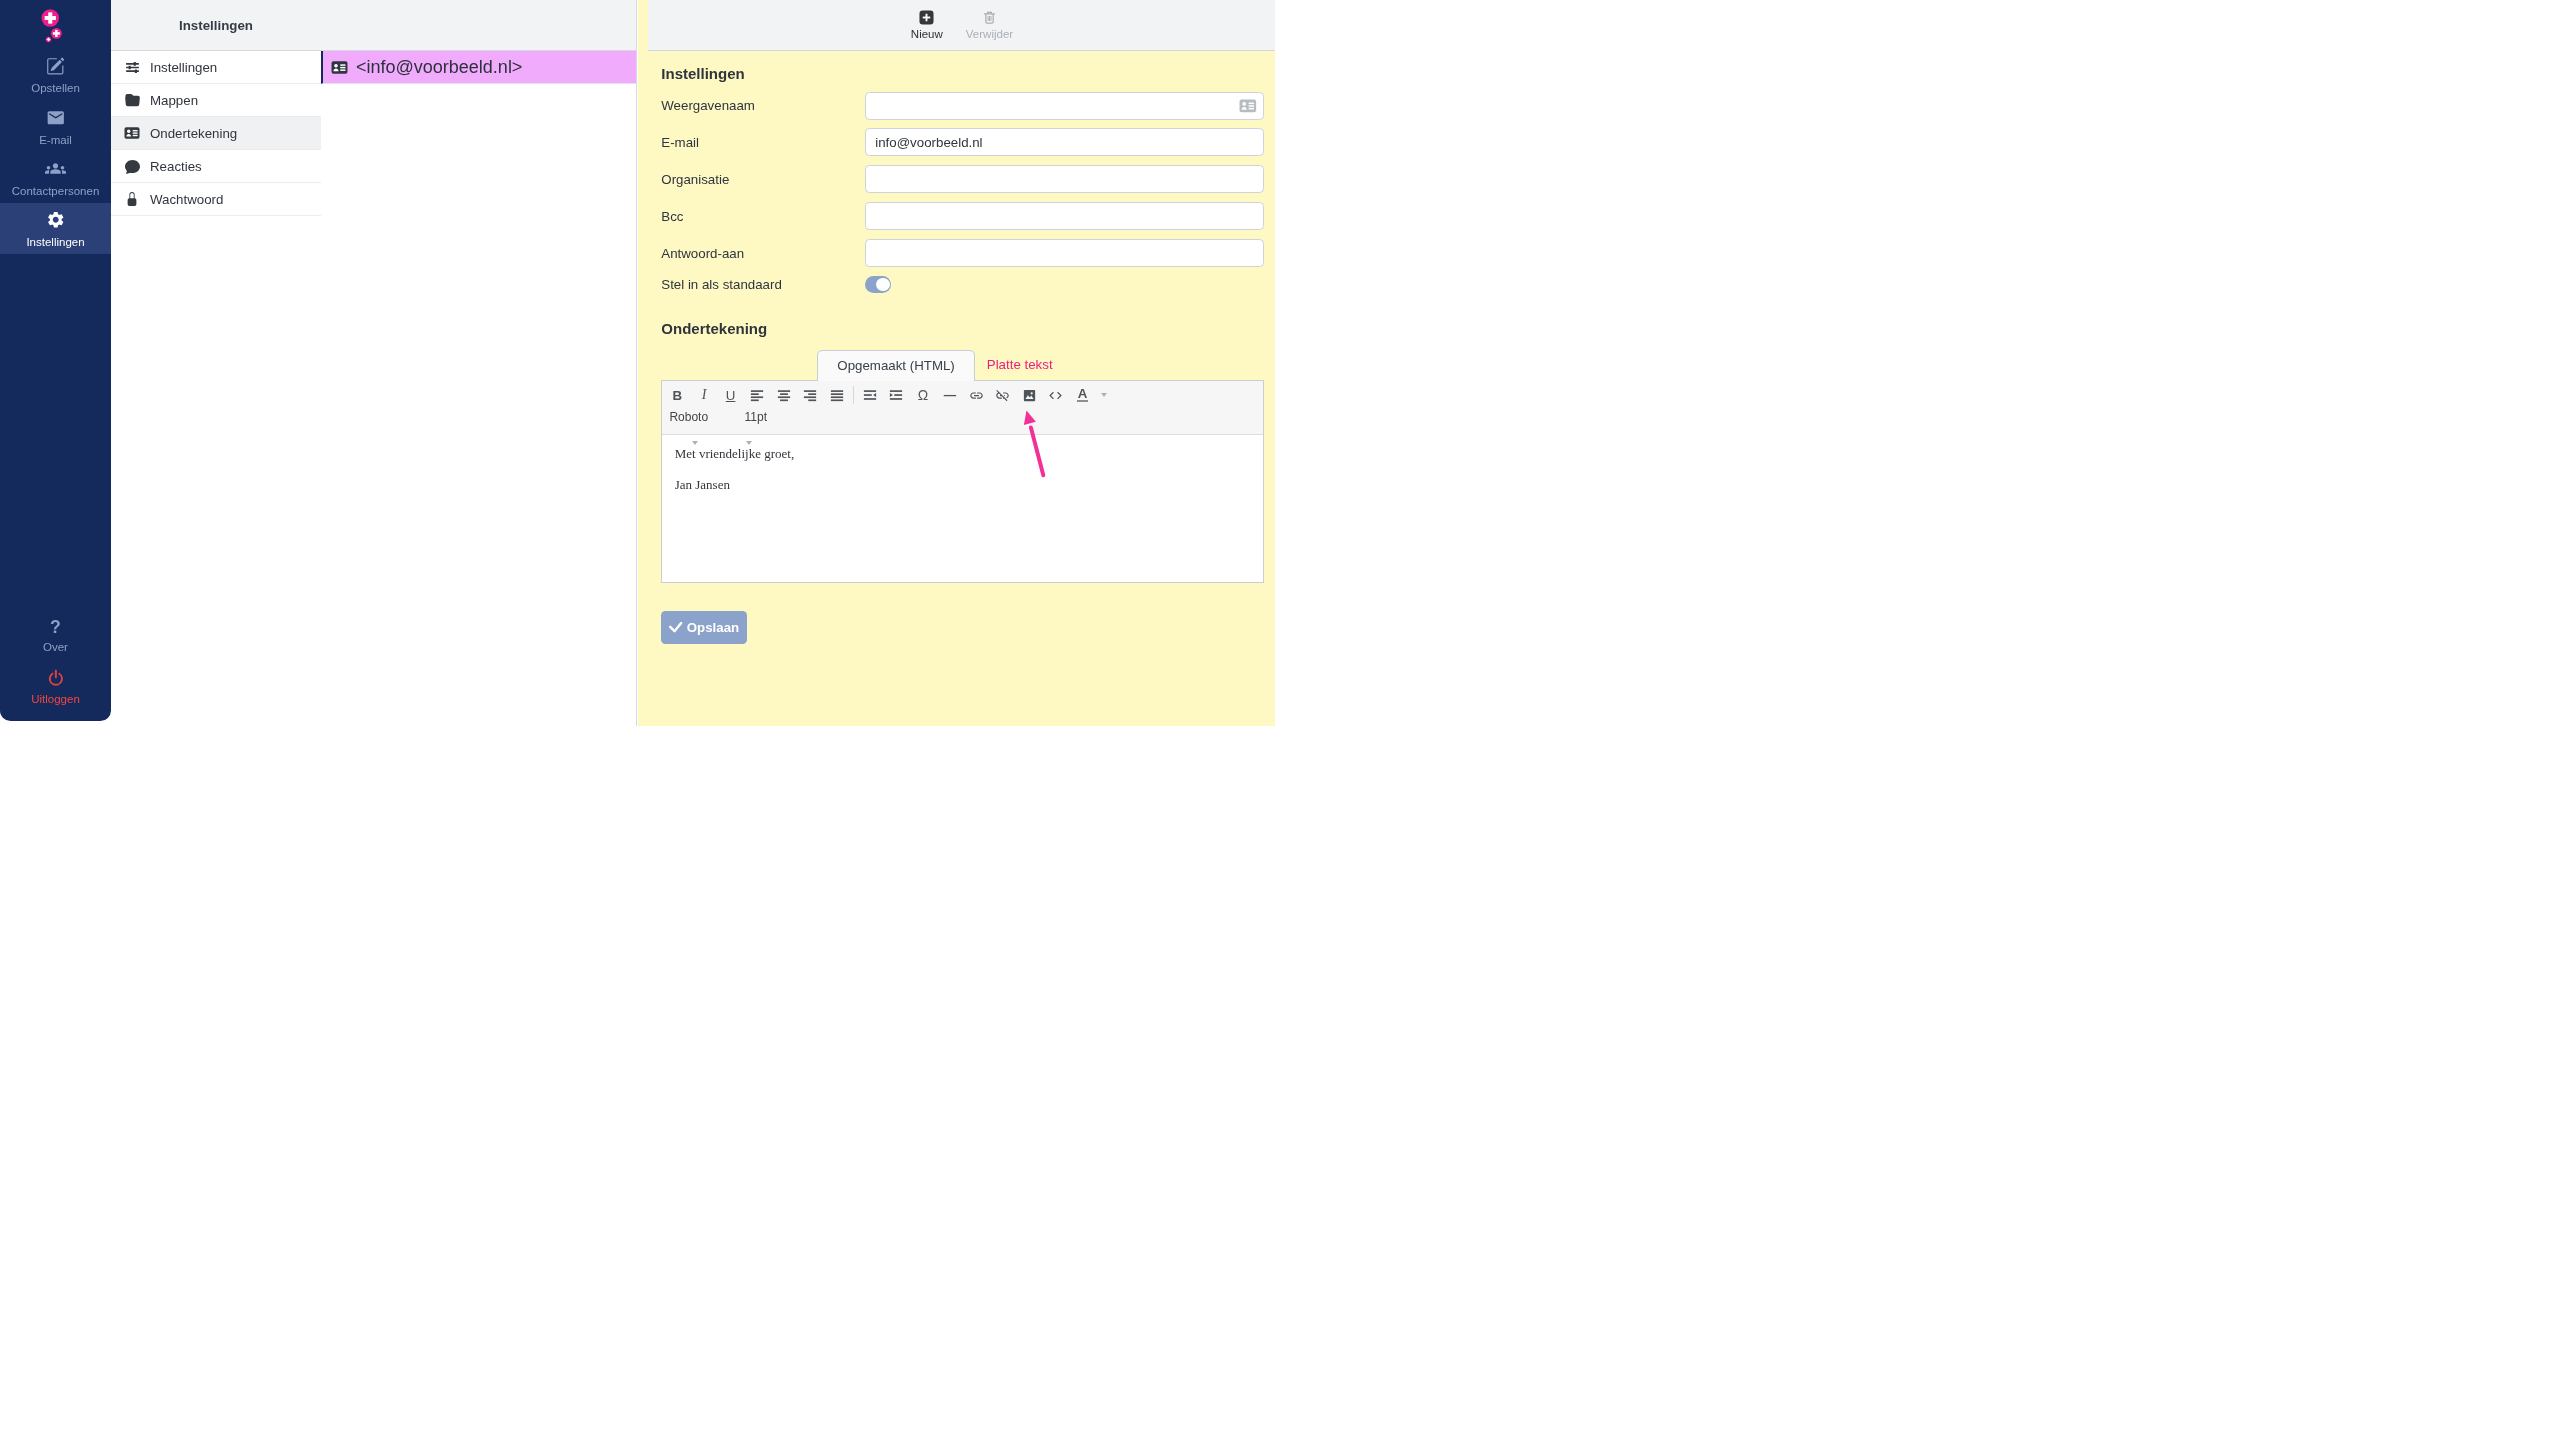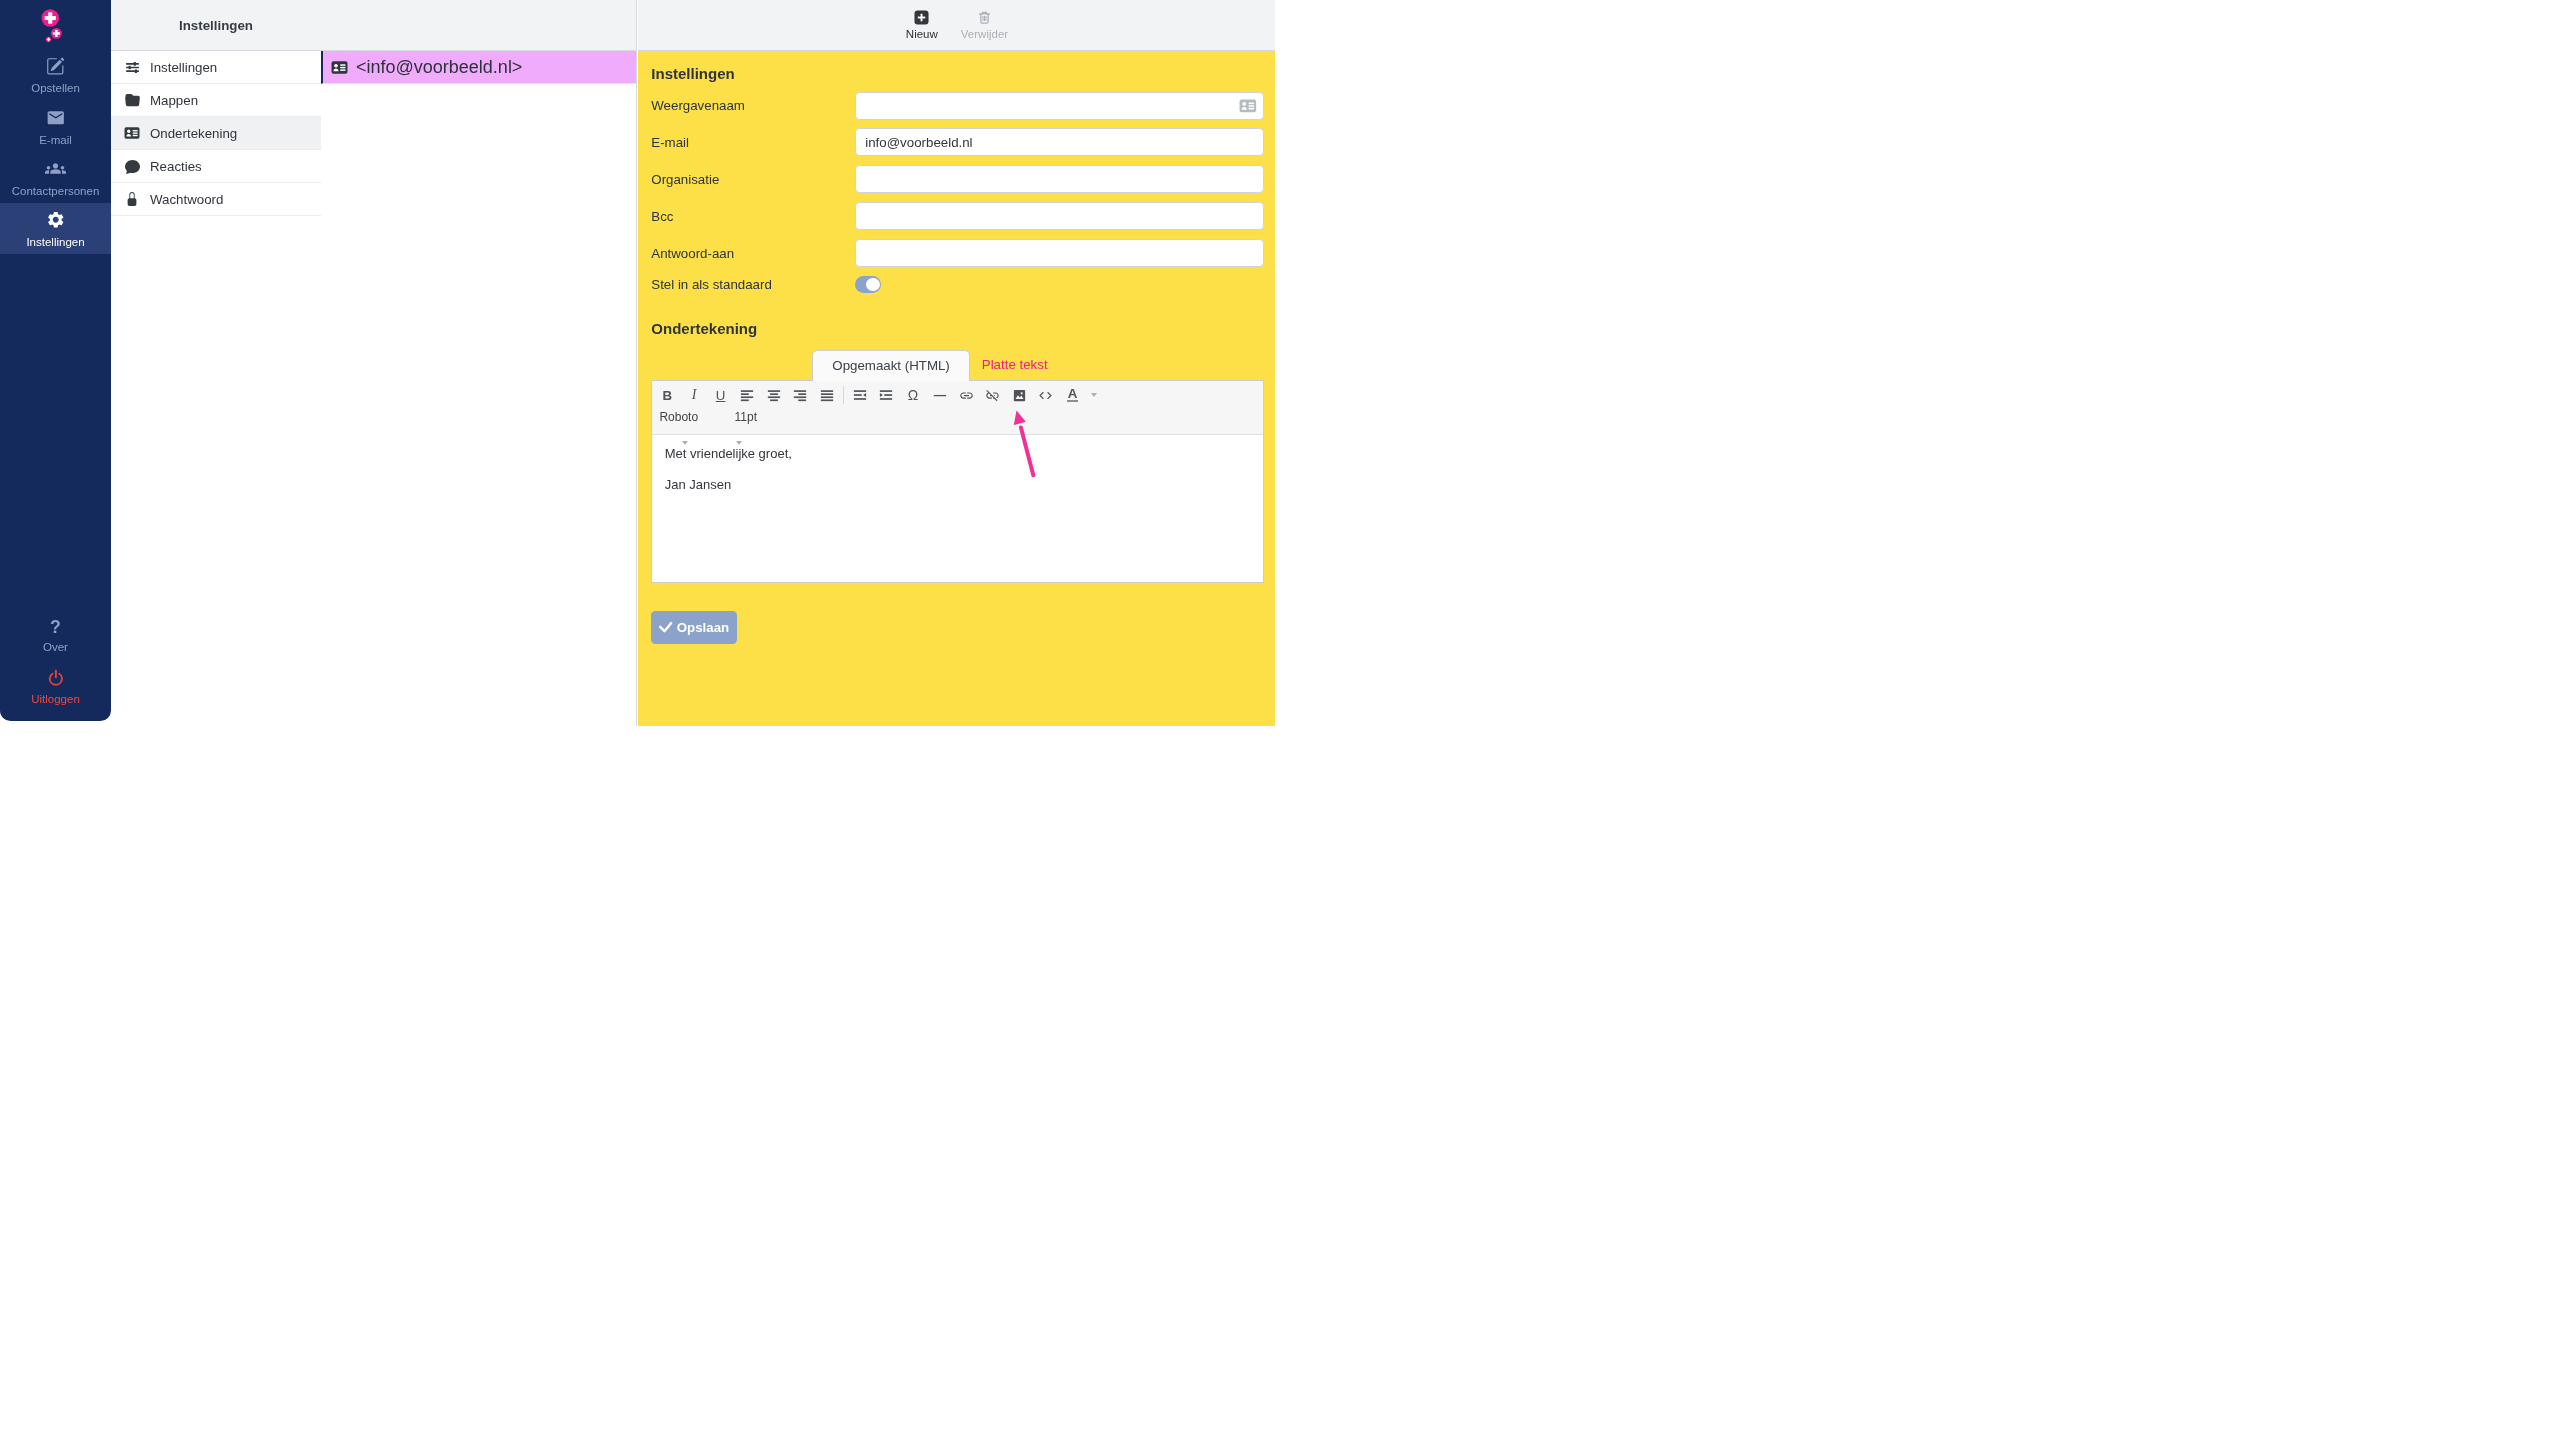--- a/index.html
+++ b/index.html
@@ -30,21 +30,21 @@
 
   
   .col3 { position:absolute; left:321px; top:0; width:316px; height:726px; background:#fff; border-right:0.9px solid #d6dade; }
   .col3-header { height:51px; background:#f2f3f4; border-bottom:0.9px solid #d6dade; }
   .identity-row { height:33px; display:flex; align-items:center; gap:8px; padding-left:8px;
                   background:#f0abfc; border-left:2.7px solid #15285c; border-bottom:0.9px solid #e1e4e8;
                   font-size:18px; color:#2c323b; cursor:pointer; }
   .identity-row .ic { width:17px; height:17px; color:#2f3640; }
 
   
-  .main { position:absolute; left:638px; top:0; width:638px; height:726px; background:#fde047; }
+  .main { position:absolute; left:638px; top:0; width:638px; height:726px; background:#fef9c3;padding-left:10px; }
   .main-toolbar { height:51px; background:#f2f3f4; border-bottom:0.9px solid #d3d8dd;
                   display:flex; align-items:center; justify-content:center; gap:23px; }
   .tb-btn { display:flex; flex-direction:column; align-items:center; gap:2.7px; font-size:11.5px; cursor:pointer; }
   .tb-btn.primary { color:#2d3238; }
   .tb-btn.disabled { color:#a9b0b7; cursor:default; }
   .tb-btn .ic { height:16px; display:flex; align-items:center; justify-content:center; }
 
   .content { position:relative; padding:14px 12.4px 0 13.3px; }
   h2.sec { font-size:15px; font-weight:bold; color:#2f353d; line-height:17.7px; }
   h2.form-title { margin-bottom:8.9px; }
@@ -79,21 +79,21 @@
   .g-om { font-size:14px; }
   .g-hr { font-weight:bold; font-size:12.4px; letter-spacing:-0.9px; }
   .g-a { font-weight:bold; font-size:13.3px; line-height:12.4px; border-bottom:2.7px solid #8a8f94; padding:0 0.9px; }
   .ed-sep { width:0.9px; height:17.7px; background:#d7d7d7; margin:0 2.7px; }
   .caret { width:0; height:0; border-left:3.5px solid transparent; border-right:3.5px solid transparent;
            border-top:4.4px solid #aab1b7; margin-left:5.3px; }
   .ed-select { display:flex; align-items:center; font-size:12px; color:#444; cursor:pointer; padding:0 5.3px; height:21px; }
   .ed-select .sel-val { min-width:46px; }
   .ed-select.size .sel-val { min-width:41px;text-align:right; }
   .ed-select { gap:17.7px;flex-direction:column; }
-  .ed-body { padding:10.6px 12.4px; }
+  .ed-body { padding:10.6px 12.4px;font-family:Liberation Serif, serif; }
   .ed-body p { font-size:13px; color:#33373c; margin-bottom:13.3px; line-height:1.35; }
 
   .save-btn { margin-top:28px; width:86px; height:33px; background:#8ba2ca; border:none; border-radius:4.4px;
               color:#fff; font-size:13.3px; font-weight:bold; display:flex; align-items:center; justify-content:center;
               gap:4px; cursor:pointer; font-family:"Liberation Sans",sans-serif; }
 
   .annotation { position:absolute; left:359px; top:347px; width:62px; height:89px; z-index:6; pointer-events:none; }
 </style>
 </head>
 <body>

